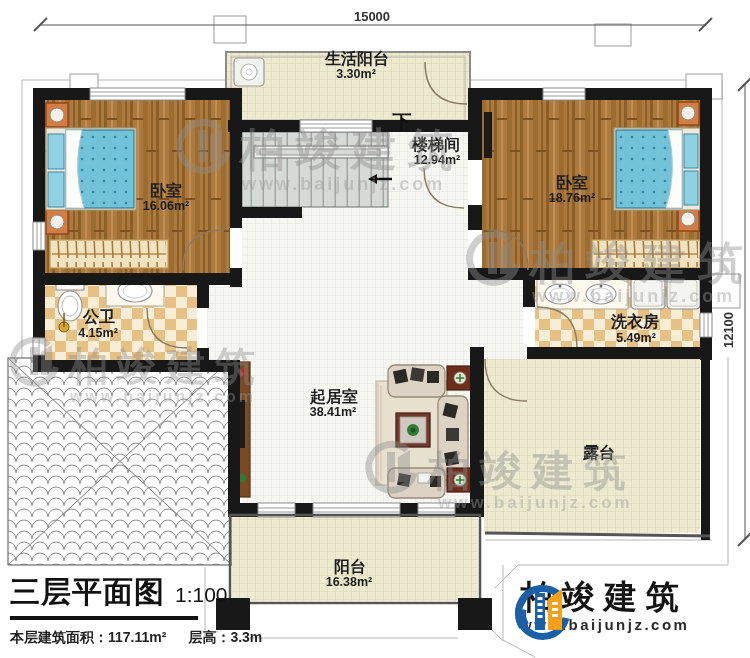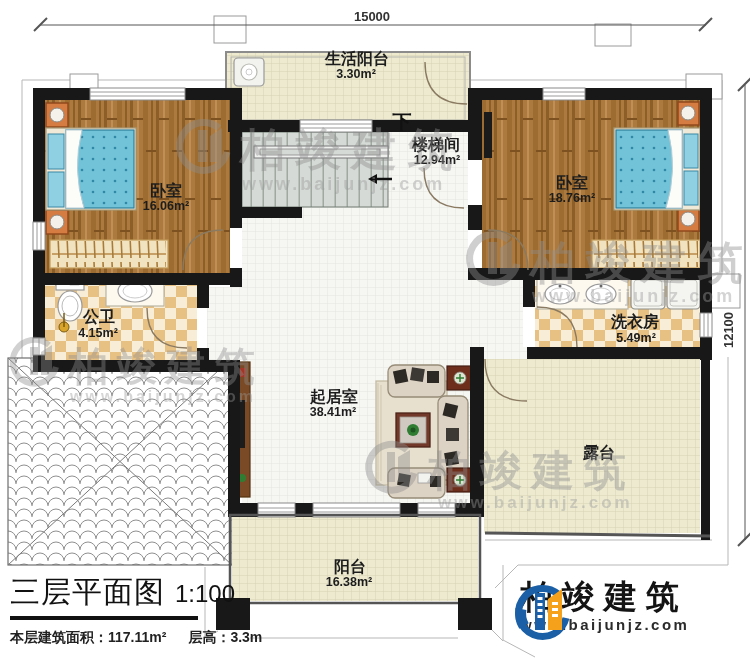--- a/index.html
+++ b/index.html
@@ -8,22 +8,22 @@
   svg{position:absolute;left:0;top:0;}
   svg text{font-family:"Liberation Sans","DejaVu Sans",sans-serif;}
   .room-name{font-size:16px;font-weight:bold;fill:#1d1d1d;text-anchor:middle;}
   .room-area{font-size:12.5px;font-weight:bold;fill:#1d1d1d;text-anchor:middle;}
   .dim-text{font-size:13px;font-weight:bold;fill:#333;text-anchor:middle;}
   .stair-down{font-size:19px;font-weight:bold;fill:#111;text-anchor:middle;}
   .wm-text{font-size:45px;font-weight:bold;fill:#8e8e8e;letter-spacing:11px;}
   .wm-web{font-size:18px;font-weight:bold;fill:#9a9a9a;letter-spacing:3px;}
   .titleblock{position:absolute;left:10px;top:572px;width:250px;}
   .tb-row{white-space:nowrap;}
-  .tb-title{font-size:30px;font-weight:normal;color:#111;letter-spacing:1px;}
-  .tb-scale{font-size:24px;color:#111;margin-left:10px;}
+  .tb-title{font-size:30px;font-weight:bold;color:#111;letter-spacing:1px;}
+  .tb-scale{font-size:21px;color:#111;margin-left:10px;}
   .tb-underline{width:188px;height:4px;background:#111;margin-top:3px;}
   .tb-notes{margin-top:9px;font-size:14px;font-weight:bold;color:#222;white-space:nowrap;}
   .tb-gap{display:inline-block;width:22px;}
   .logoblock{position:absolute;left:512px;top:580px;display:flex;align-items:center;}
   .logo-text{margin-left:8px;}
   .logo-name{font-size:33px;font-weight:bold;color:#141414;letter-spacing:9px;line-height:1;}
   .logo-web{font-size:15px;font-weight:bold;color:#2b2b2b;letter-spacing:2.5px;margin-top:3px;}
 </style>
 </head>
 <body>

